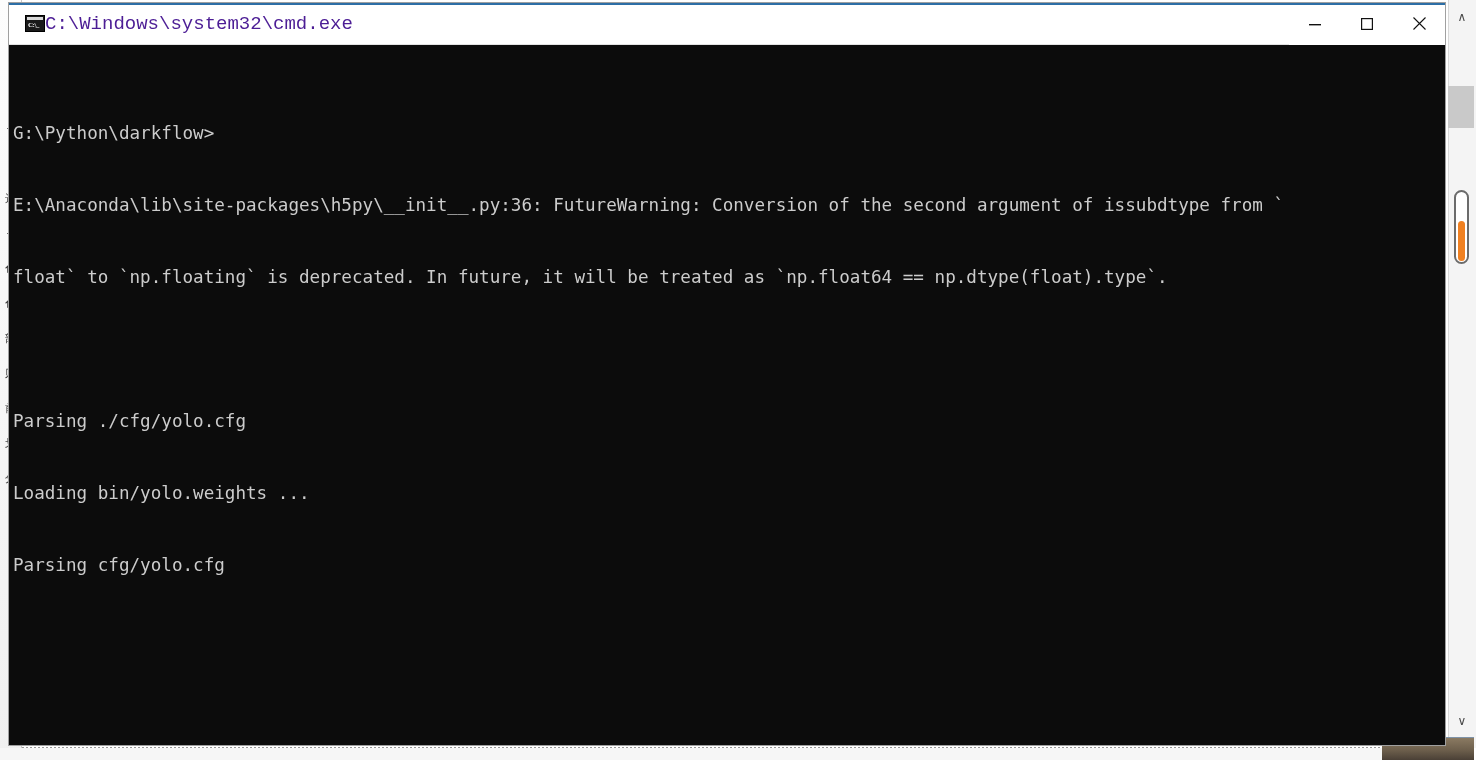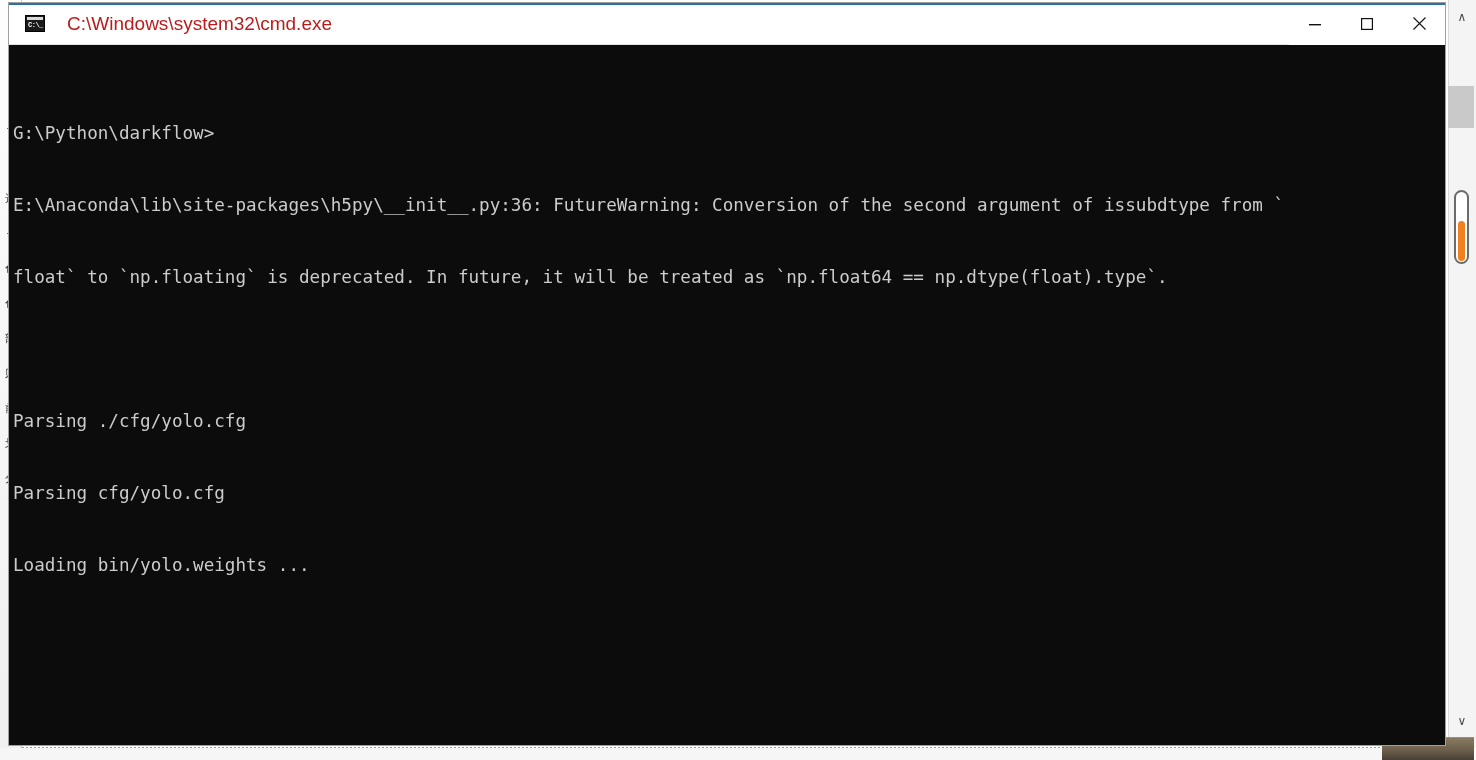--- a/index.html
+++ b/index.html
@@ -158,32 +158,32 @@
   .cmd-icon::before {
     content: "";
     position: absolute;
     left: 1px; top: 1px; right: 1px;
     height: 3px;
     background: #d8d8d8;
   }
   .cmd-icon-text {
     position: absolute;
     left: 2px; top: 5px;
-    font-family: Liberation Mono, monospace;
+    font-family: Liberation Serif, serif;
     font-size: 7px;
     font-weight: bold;
     color: #ffffff;
     letter-spacing: -0.5px;
     line-height: 8px;
   }
   .cmd-title {
-    margin-left: 22px;
-    font-family: Liberation Sans, sans-serif;
+    margin-left: 0;
+    font-family: Liberation Mono, monospace;
     font-size: 19px;
-    color: #b91c1c;
+    color: #4c1d95;
     white-space: nowrap;
   }
   .cmd-win-buttons {
     margin-left: auto;
     display: flex;
     height: 42px;
   }
   .win-btn {
     width: 52px; height: 42px;
     display: flex;
@@ -281,22 +281,22 @@
       </div>
     </div>
 
     <div class="console">
 
       <div class="line">G:\Python\darkflow&gt;</div>
       <div class="line">E:\Anaconda\lib\site-packages\h5py\__init__.py:36: FutureWarning: Conversion of the second argument of issubdtype from `</div>
       <div class="line">float` to `np.floating` is deprecated. In future, it will be treated as `np.float64 == np.dtype(float).type`.</div>
       <div class="blank"></div>
       <div class="line">Parsing ./cfg/yolo.cfg</div>
+      <div class="line">Loading bin/yolo.weights ...</div>
       <div class="line">Parsing cfg/yolo.cfg</div>
-      <div class="line">Loading bin/yolo.weights ...</div>
       
       
       
       
       
 
       
 
       
 

